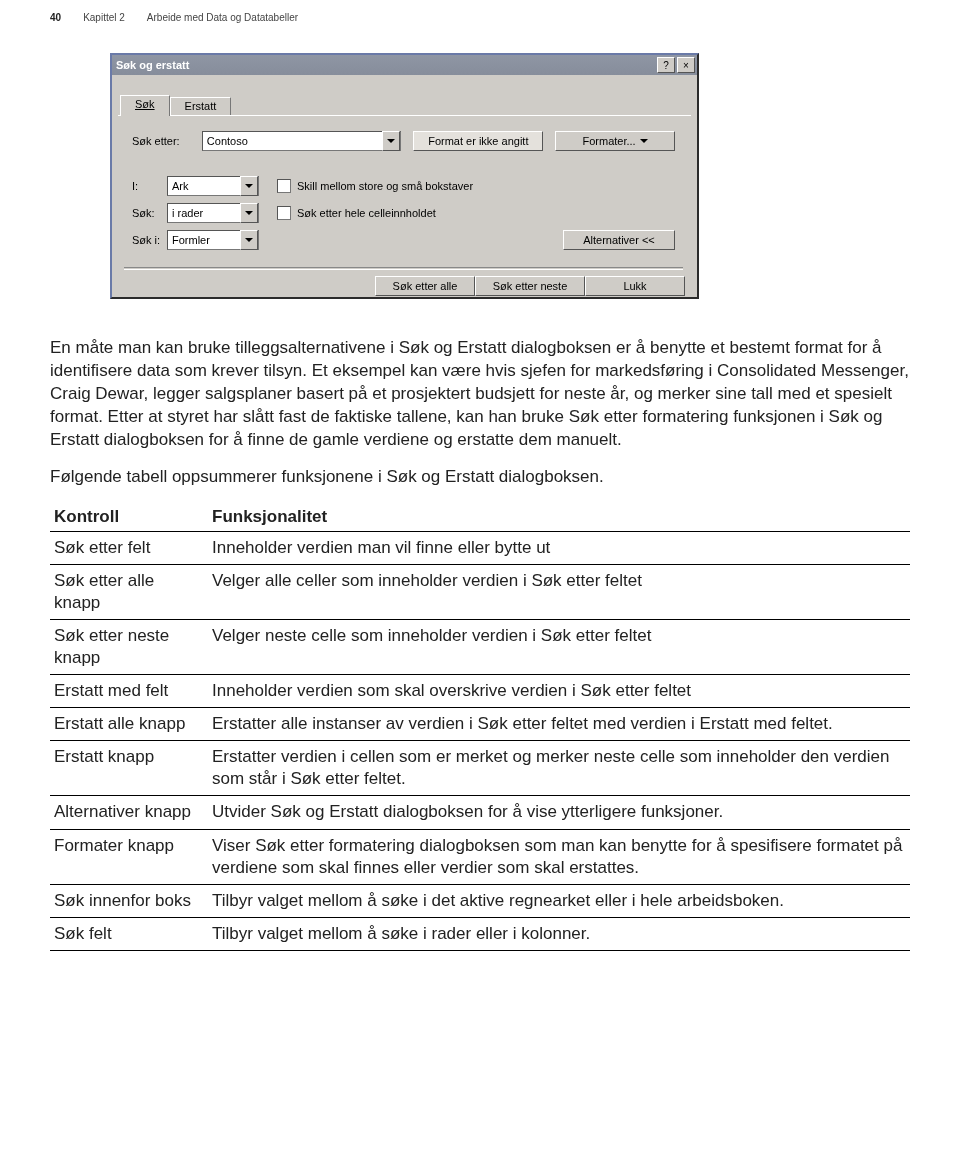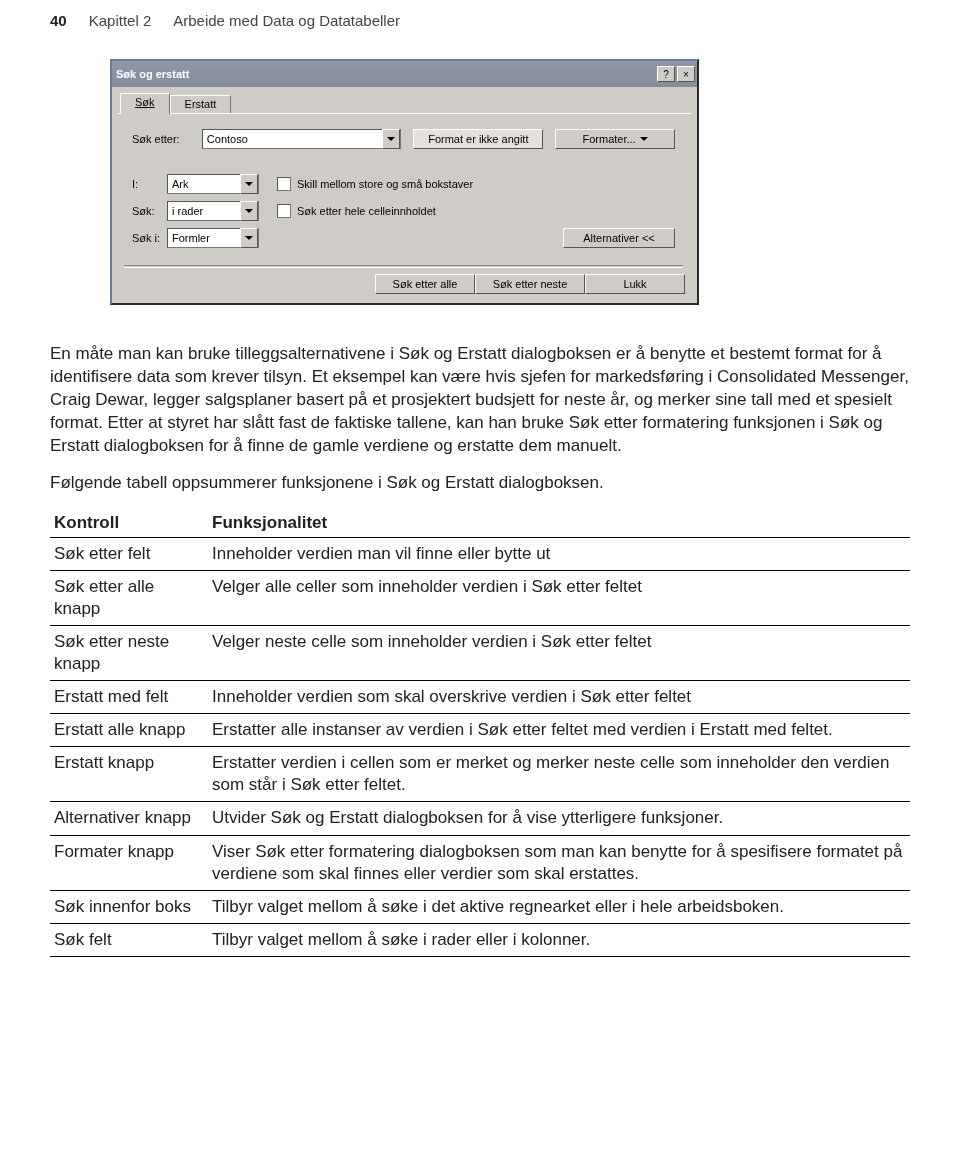--- a/index.html
+++ b/index.html
@@ -11,21 +11,21 @@
     width: 960px;
   }
   .page {
     box-sizing: border-box;
     padding: 12px 50px 30px 50px;
   }
   .header {
     display: flex;
     gap: 22px;
     align-items: baseline;
-    font-size: 15px;
+    font-size: 10px;
     color: #444;
     margin-bottom: 30px;
   }
   .header .pnum { font-weight: 700; color: #222; }
   .header .chap { }
   
   .dialog-wrap { margin-left: 60px; margin-bottom: 38px; }
   .dialog {
     width: 585px;
     height: 242px;
@@ -33,40 +33,40 @@
     border-top: 2px solid #6a7aa8;
     border-left: 2px solid #6a7aa8;
     border-right: 2px solid #2b2b2b;
     border-bottom: 2px solid #2b2b2b;
     font-family: Tahoma, "MS Sans Serif", sans-serif;
     font-size: 11px;
     color: #000;
     position: relative;
   }
   .titlebar {
-    height: 26px;
+    height: 20px;
     background: linear-gradient(#8f96a4,#868d9b);
     display: flex;
     align-items: center;
     padding: 0 2px 0 4px;
     gap: 2px;
   }
   .titlebar .title { color: #fff; font-weight: 700; flex: 1; }
   .titlebar .tbtn {
     width: 16px; height: 14px;
     background: #cfccc7;
     border: 1px solid #fff;
     border-right-color: #555;
     border-bottom-color: #555;
     display: flex; align-items: center; justify-content: center;
     font-size: 10px;
   }
   .tabs {
     display: flex; gap: 0;
-    margin: 6px 0 0 8px;
+    margin: 20px 0 0 8px;
   }
   .tab {
     padding: 2px 14px 0 14px;
     height: 18px;
     background: #cfccc7;
     border: 1px solid #fff;
     border-right-color: #777;
     border-bottom: none;
     position: relative;
   }

